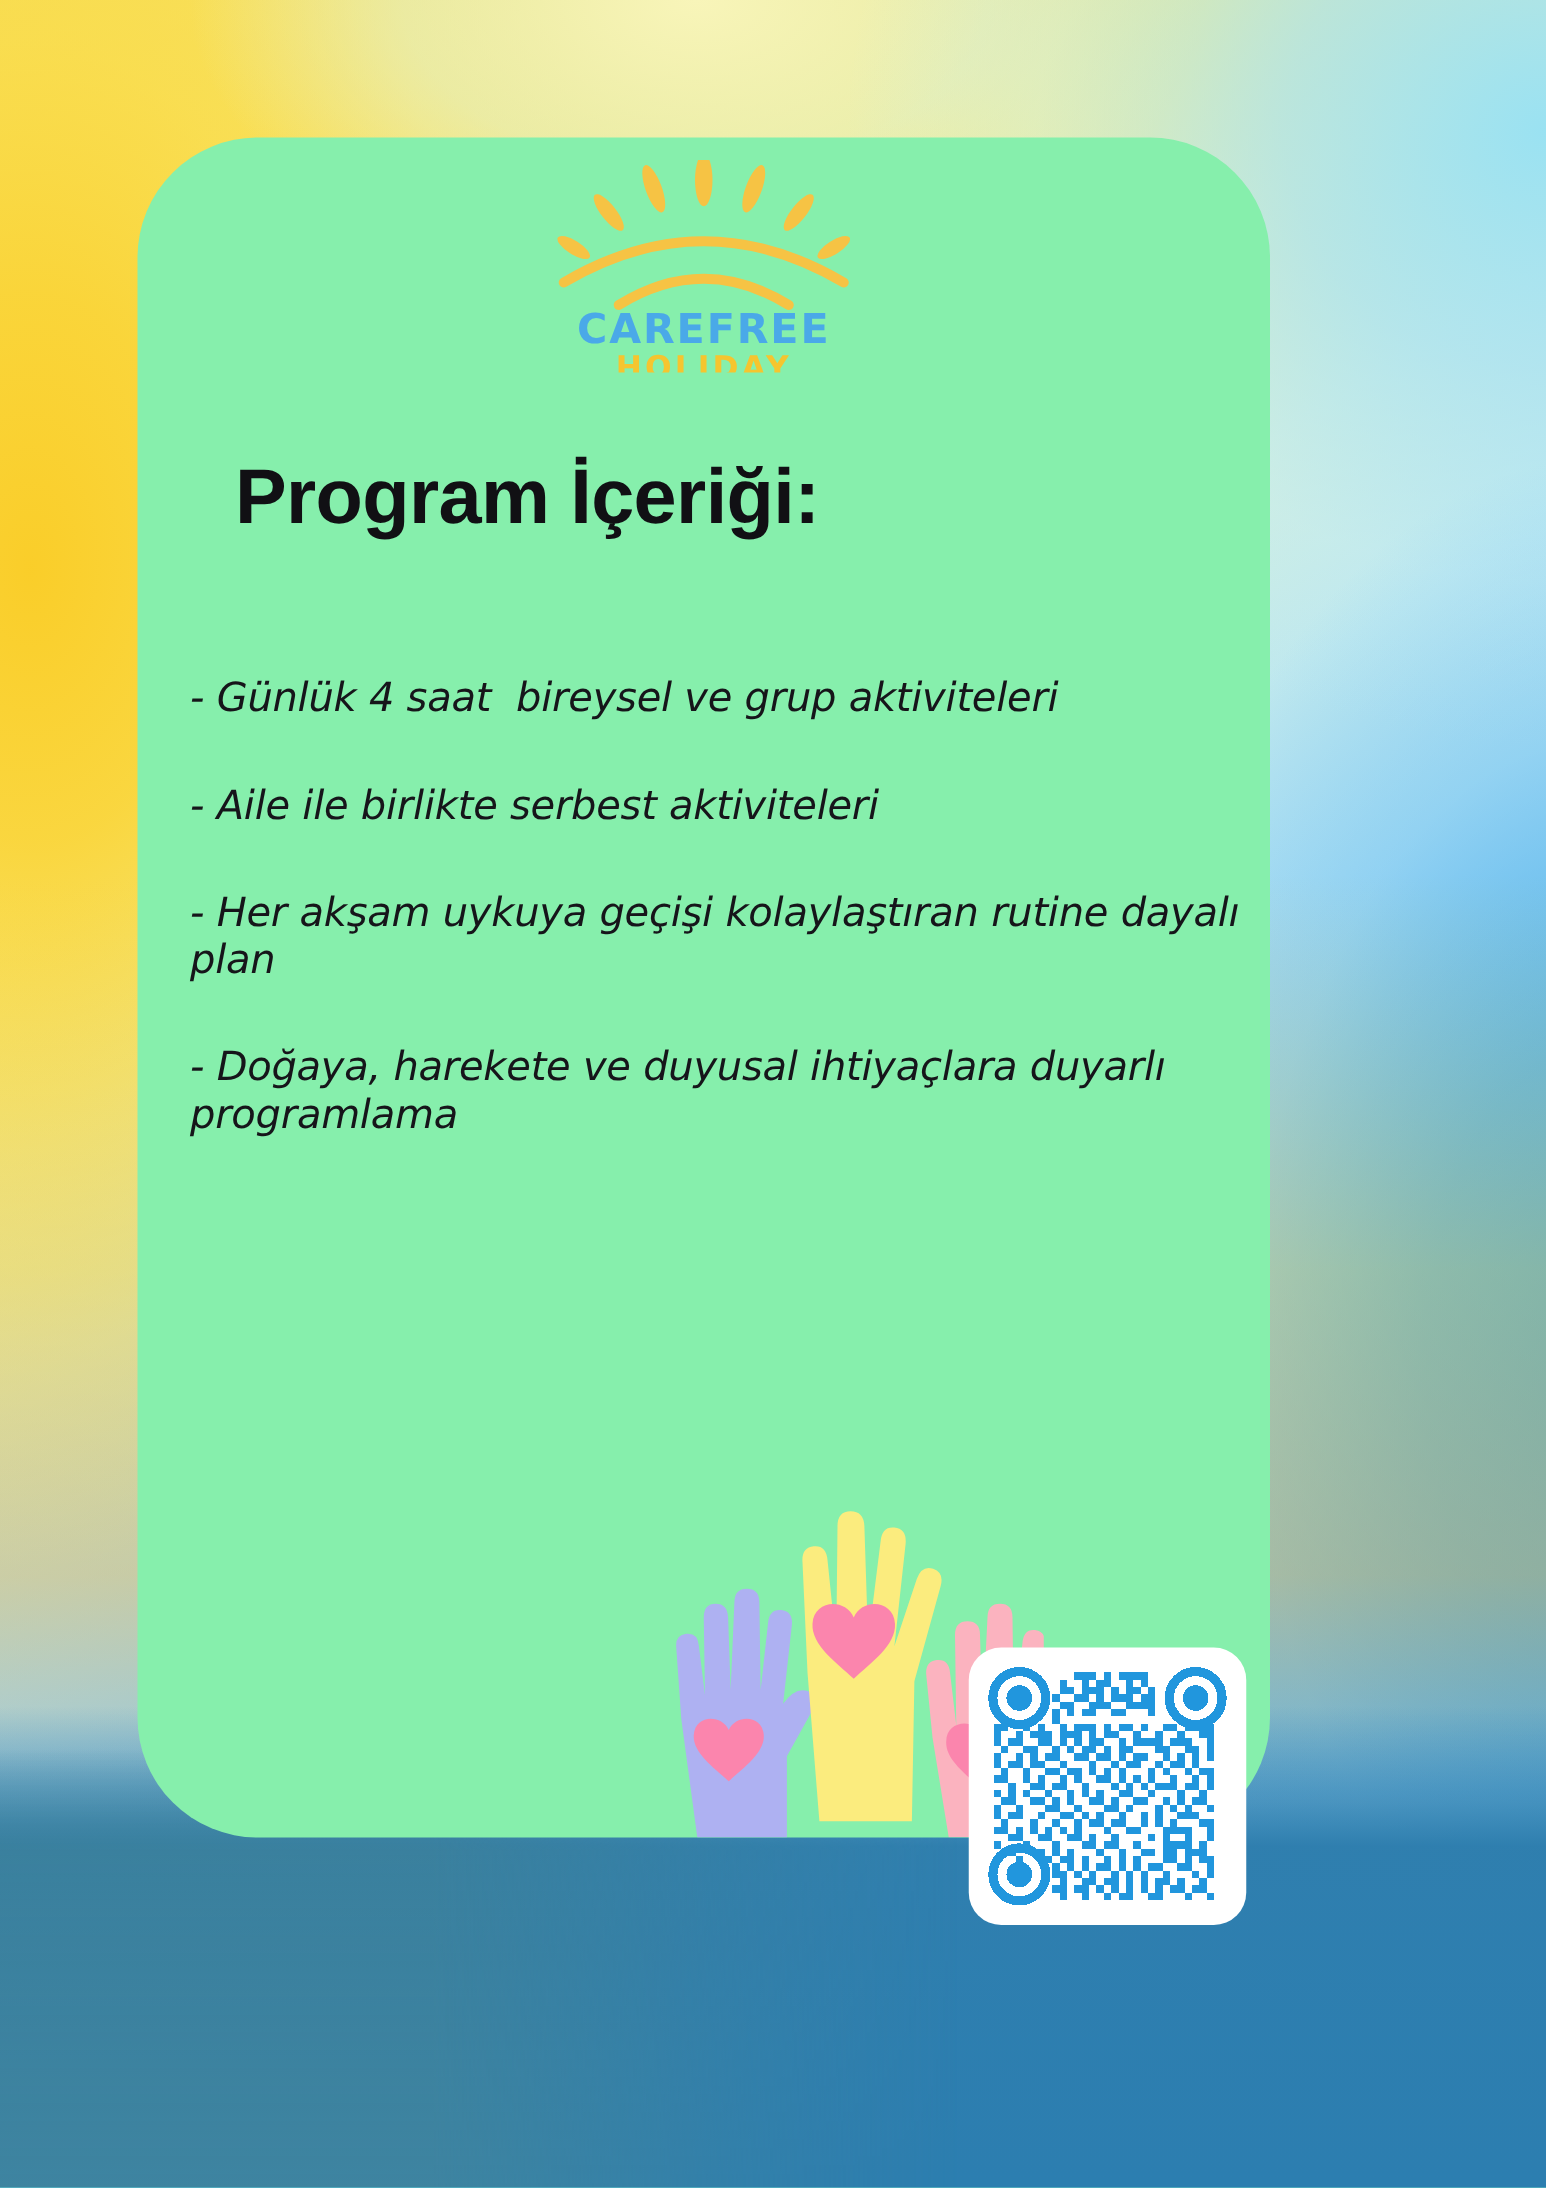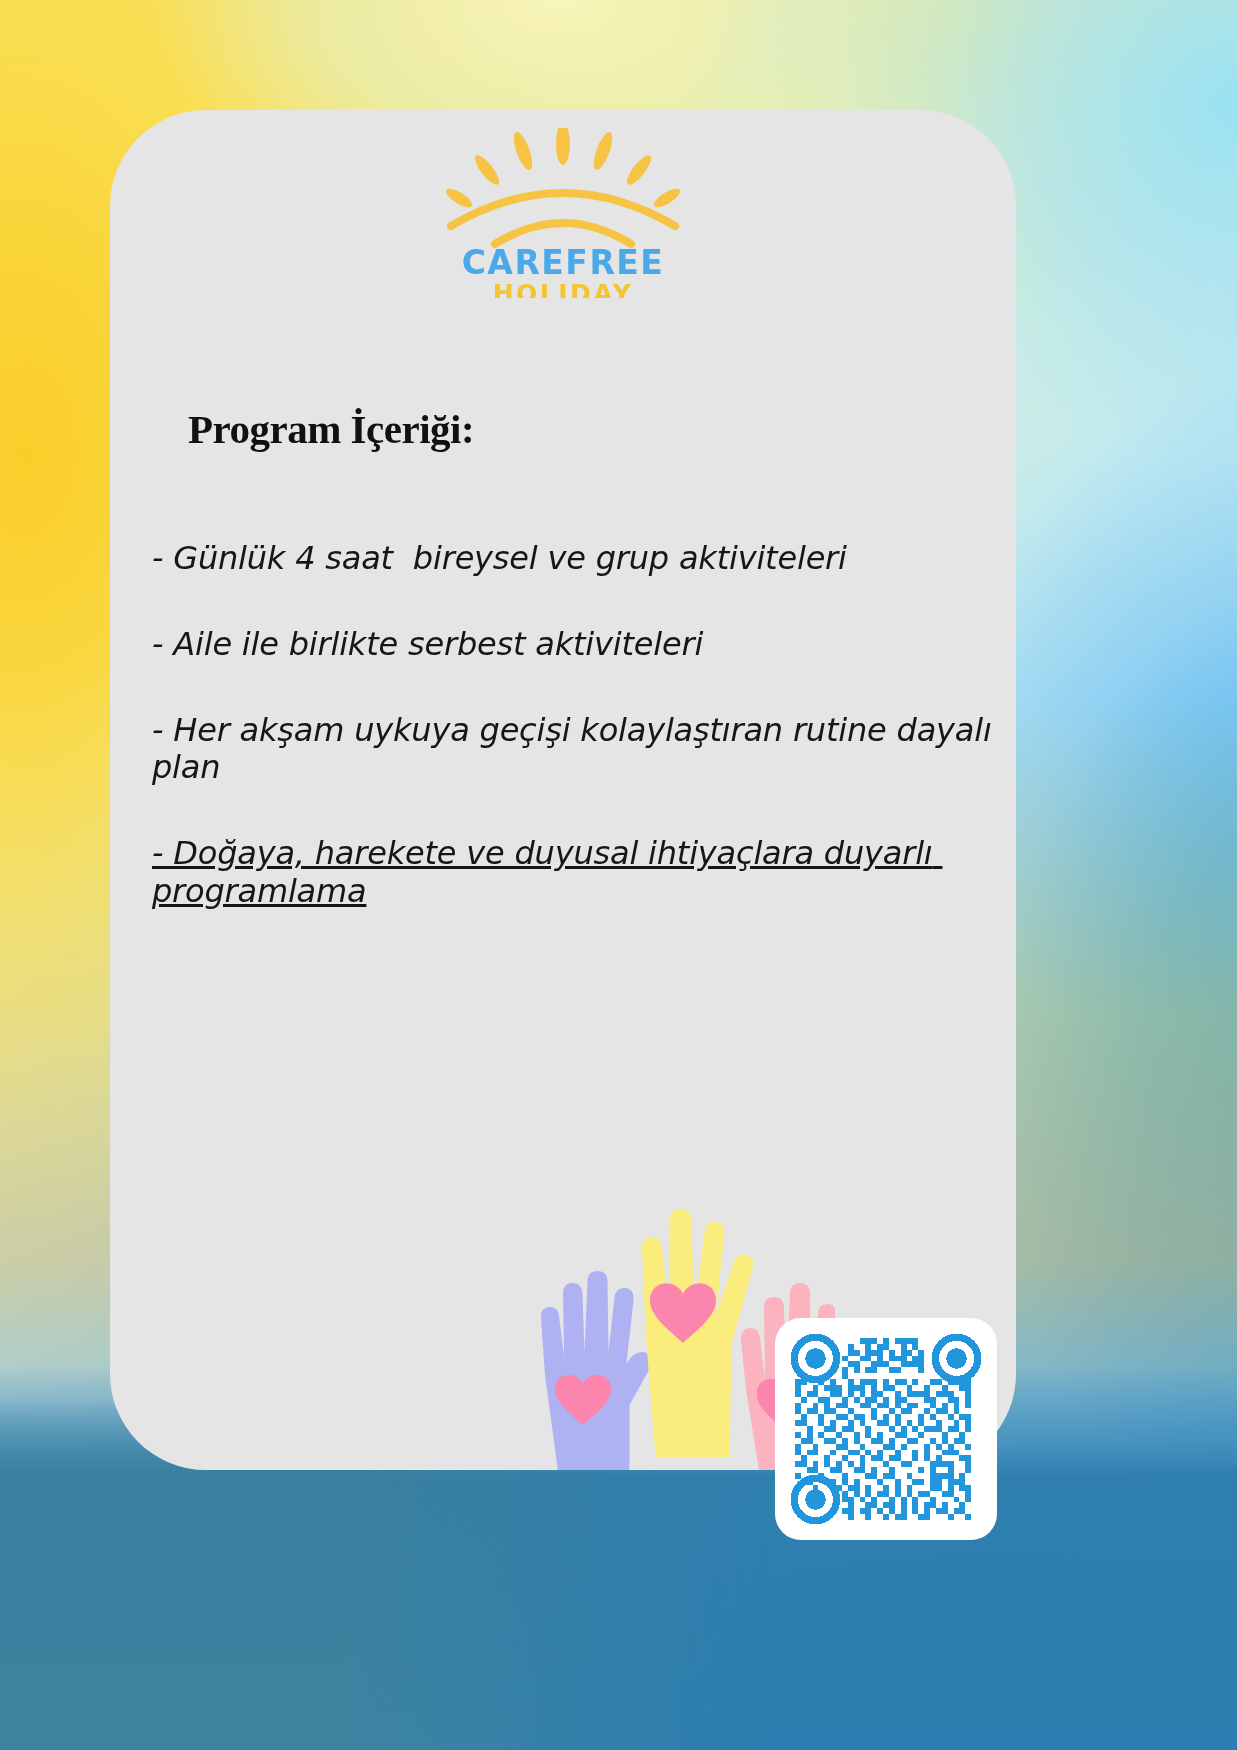--- a/index.html
+++ b/index.html
@@ -83,57 +83,56 @@
         rgba(62,132,160,1) 100%);
     -webkit-mask-image: linear-gradient(to right, #000 0%, #000 28%, rgba(0,0,0,0.35) 48%, rgba(0,0,0,0) 62%);
             mask-image: linear-gradient(to right, #000 0%, #000 28%, rgba(0,0,0,0.35) 48%, rgba(0,0,0,0) 62%);
   }
 
   
   #card {
     position:absolute;
     left:110px; top:110px;
     width:906px; height:1360px;
-    background:#e5e5e5;
+    background:#86efac;
     border-radius:96px;
     overflow:hidden;
   }
 
   
   #logo { position:absolute; left:0; right:0; top:18px; height:170px; }
   #logo svg { display:block; margin:0 auto; }
 
   
   #heading {
     position:absolute; left:78px; top:252px;
-    font-size:41px;
+    font-size:62px;
     font-weight:700;
     color:#111014;
     letter-spacing:-0.5px;
-    font-family:Liberation Serif, serif;
-    margin-top:43px;
+    font-family:Liberation Sans, sans-serif;
   }
 
   
   #content {
     position:absolute;
     left:42px; top:430px;
     width:840px;
   }
   .bullet {
     font-style:italic;
     font-size:32px;
     line-height:1.18;
     color:#16151a;
     margin-bottom:48px;
     font-family:"DejaVu Sans", sans-serif;
     letter-spacing:-0.2px;
     white-space:pre-wrap;
   }
-  .bullet:last-child { margin-bottom:0;text-decoration:underline; }
+  .bullet:last-child { margin-bottom:0; }
 
   
   #hands { position:absolute; left:395px; bottom:0; width:330px; height:280px; }
   #hands svg { display:block; }
 
   
   #qr {
     position:absolute; left:775px; top:1318px;
     width:222px; height:222px;
     background:#ffffff;

